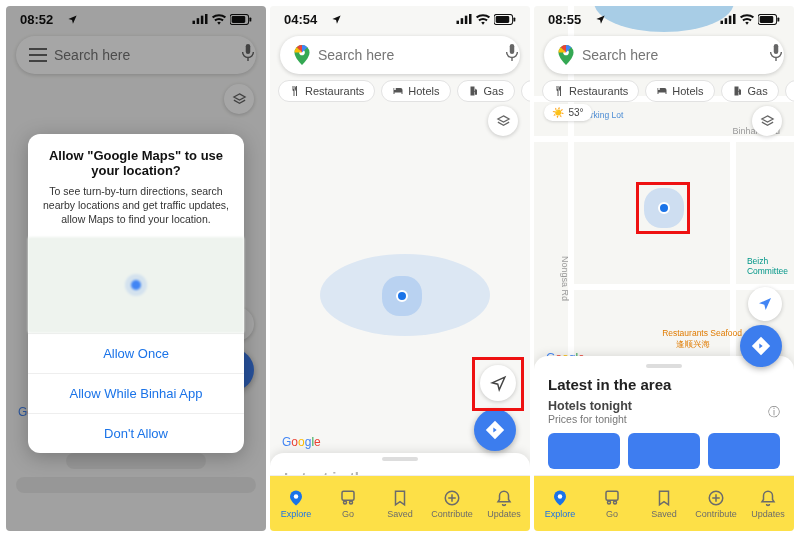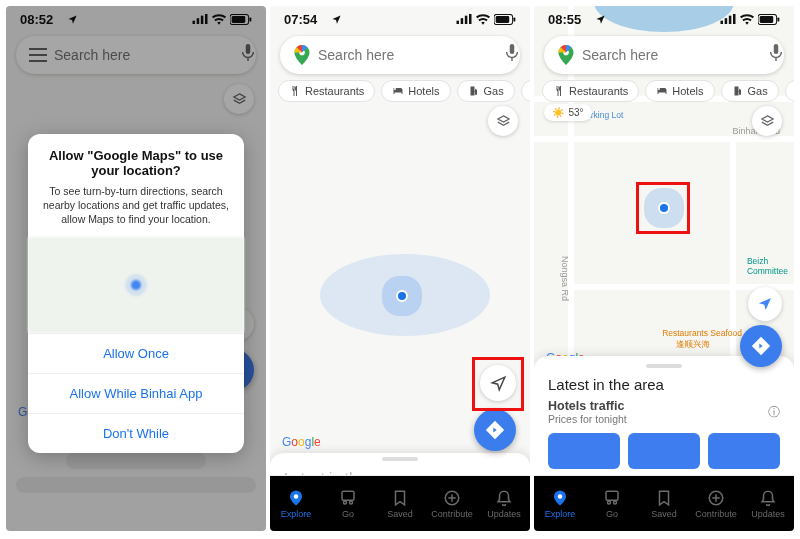--- a/index.html
+++ b/index.html
@@ -27,28 +27,28 @@
   
   .chips{position:absolute;top:74px;left:8px;right:0;display:flex;gap:6px;overflow:hidden;z-index:17}
   .chip{display:flex;align-items:center;gap:4px;background:#fff;border:1px solid var(--chip-border);border-radius:18px;padding:4px 10px;font-size:11px;color:#444;white-space:nowrap}
   .chip svg{width:12px;height:12px}
   
   .round-btn{position:absolute;width:30px;height:30px;border-radius:50%;background:#fff;box-shadow:0 1px 4px rgba(0,0,0,.2);display:flex;align-items:center;justify-content:center;color:#555;z-index:16}
   .fab{position:absolute;width:42px;height:42px;border-radius:50%;background:var(--blue-fab);display:flex;align-items:center;justify-content:center;color:#fff;box-shadow:0 2px 6px rgba(0,0,0,.3);z-index:16}
   .goog{position:absolute;left:12px;font-size:12px;font-family:'Product Sans',Arial,sans-serif;z-index:5}
   .goog span:nth-child(1){color:#4285f4}.goog span:nth-child(2){color:#ea4335}.goog span:nth-child(3){color:#fbbc05}.goog span:nth-child(4){color:#4285f4}.goog span:nth-child(5){color:#34a853}.goog span:nth-child(6){color:#ea4335}
   
-  .nav{position:absolute;bottom:0;left:0;right:0;height:56px;background:#000000;border-top:1px solid #eee;display:flex;z-index:19}
+  .nav{position:absolute;bottom:0;left:0;right:0;height:56px;background:#fde047;border-top:1px solid #eee;display:flex;z-index:19}
   .nav .nitem{flex:1;display:flex;flex-direction:column;align-items:center;justify-content:center;font-size:9px;color:#6b6b6b;gap:2px}
   .nav .nitem.active{color:var(--blue)}
   .nav svg{width:18px;height:18px}
   
   .sheet{position:absolute;left:0;right:0;background:#fff;border-top-left-radius:14px;border-top-right-radius:14px;box-shadow:0 -2px 10px rgba(0,0,0,.1);padding:8px 14px 6px;z-index:15}
   .sheet .handle{width:36px;height:4px;border-radius:2px;background:#ddd;margin:0 auto 8px}
-  .sheet h3{margin:0 0 6px;font-size:15px;font-weight:400;color:#222}
+  .sheet h3{margin:0 0 6px;font-size:15px;font-weight:700;color:#222}
   .sheet .sub{font-size:12px;color:#444;margin:4px 0 2px;display:flex;justify-content:space-between;align-items:center}
   .sheet .sub .info{color:#888}
   .cards{display:flex;gap:8px;margin-top:8px}
   .card{flex:1;height:36px;background:#3e7df0;border-radius:6px}
   
   .scrim{position:absolute;inset:0;background:var(--dim);z-index:25}
   .modal{position:absolute;left:22px;right:22px;top:128px;background:#fff;border-radius:12px;padding:14px 12px 0;z-index:26;box-shadow:0 4px 20px rgba(0,0,0,.25)}
   .modal h4{margin:0 0 6px;text-align:center;font-size:13px;font-weight:700;color:#111}
   .modal p{margin:0 0 10px;text-align:center;font-size:10.5px;line-height:1.35;color:#333}
   .modal .mapstub{height:96px;background:#eef3ee;border-radius:2px;margin:0 -12px;filter:blur(1px);position:relative;display:flex;align-items:center;justify-content:center}
@@ -142,33 +142,33 @@
 
   <div class="scrim"></div>
   <div class="modal">
     <h4>Allow "Google Maps" to use your location?</h4>
     <p>To see turn-by-turn directions, search nearby locations and get traffic updates, allow Maps to find your location.</p>
     <div class="mapstub">
         <div class="dot"></div>
       </div>
     <div class="opt">Allow Once</div>
     <div class="opt">Allow While Binhai App</div>
-    <div class="opt">Don't While</div>
+    <div class="opt">Don't Allow</div>
   </div>
 </div>
 
 <div class="pane">
   <div class="map-area">
     <div class="accuracy" style="left:50px;top:248px;width:170px;height:82px"></div>
     <div class="blue-dot" style="left:126px;top:284px"></div>
   </div>
 
   <div class="status">
     <div class="left">
-        <span>07:54</span>
+        <span>04:54</span>
       <svg width="11" height="11" viewBox="0 0 24 24" fill="#111">
           <path d="M3 11l18-8-8 18-2-8z"></path>
         </svg>
     </div>
     <div class="right">
       <svg width="16" height="10" viewBox="0 0 18 12" fill="#111">
           <rect x="0" y="8" width="3" height="4"></rect>
           <rect x="5" y="5" width="3" height="7"></rect>
           <rect x="10" y="2" width="3" height="10"></rect>
           <rect x="15" y="0" width="3" height="12"></rect>
@@ -400,21 +400,21 @@
         <path d="M12 1l11 11-11 11L1 12zM10 9v6l4-3z"></path>
       </svg>
   </div>
   <div class="goog" style="bottom:166px"><span>G</span><span>o</span><span>o</span><span>g</span><span>l</span><span>e</span></div>
 
   <div class="sheet" style="bottom:56px">
     <div class="handle"></div>
     <h3>Latest in the area</h3>
     <div class="sub">
       <div>
-        <div style="font-weight:600;font-size:12.5px">Hotels traffic</div>
+        <div style="font-weight:600;font-size:12.5px">Hotels tonight</div>
         <div style="font-size:10.5px;color:#777">Prices for tonight</div>
       </div>
       <span class="info">ⓘ</span>
     </div>
     <div class="cards">
       <div class="card"></div>
       <div class="card"></div>
       <div class="card"></div>
     </div>
   </div>

